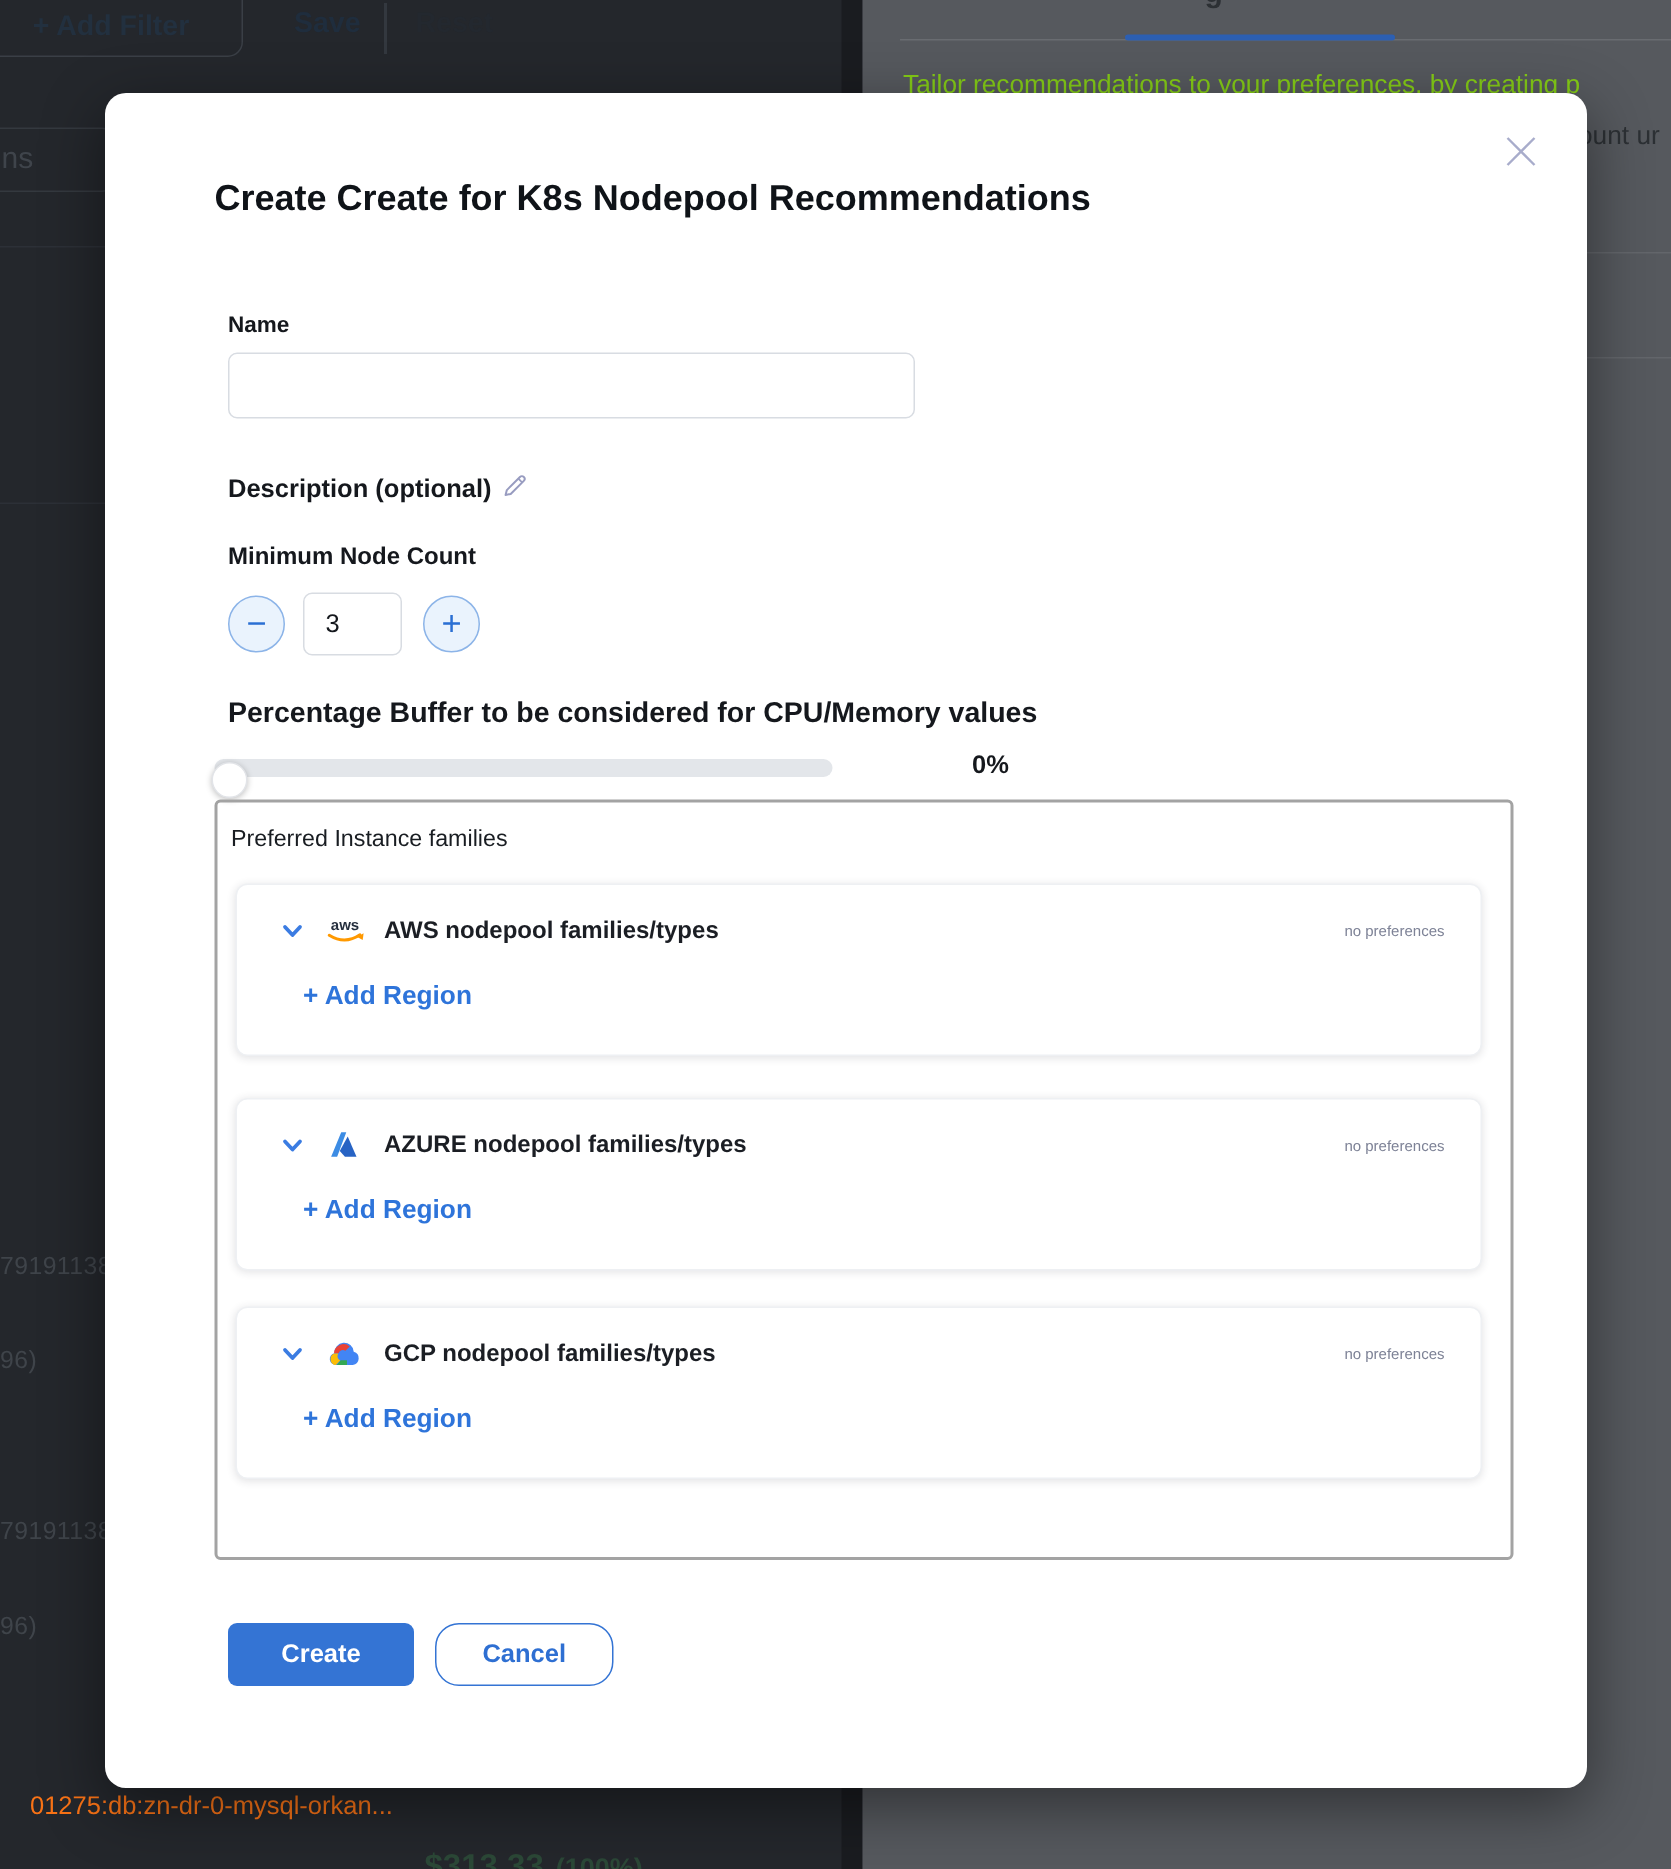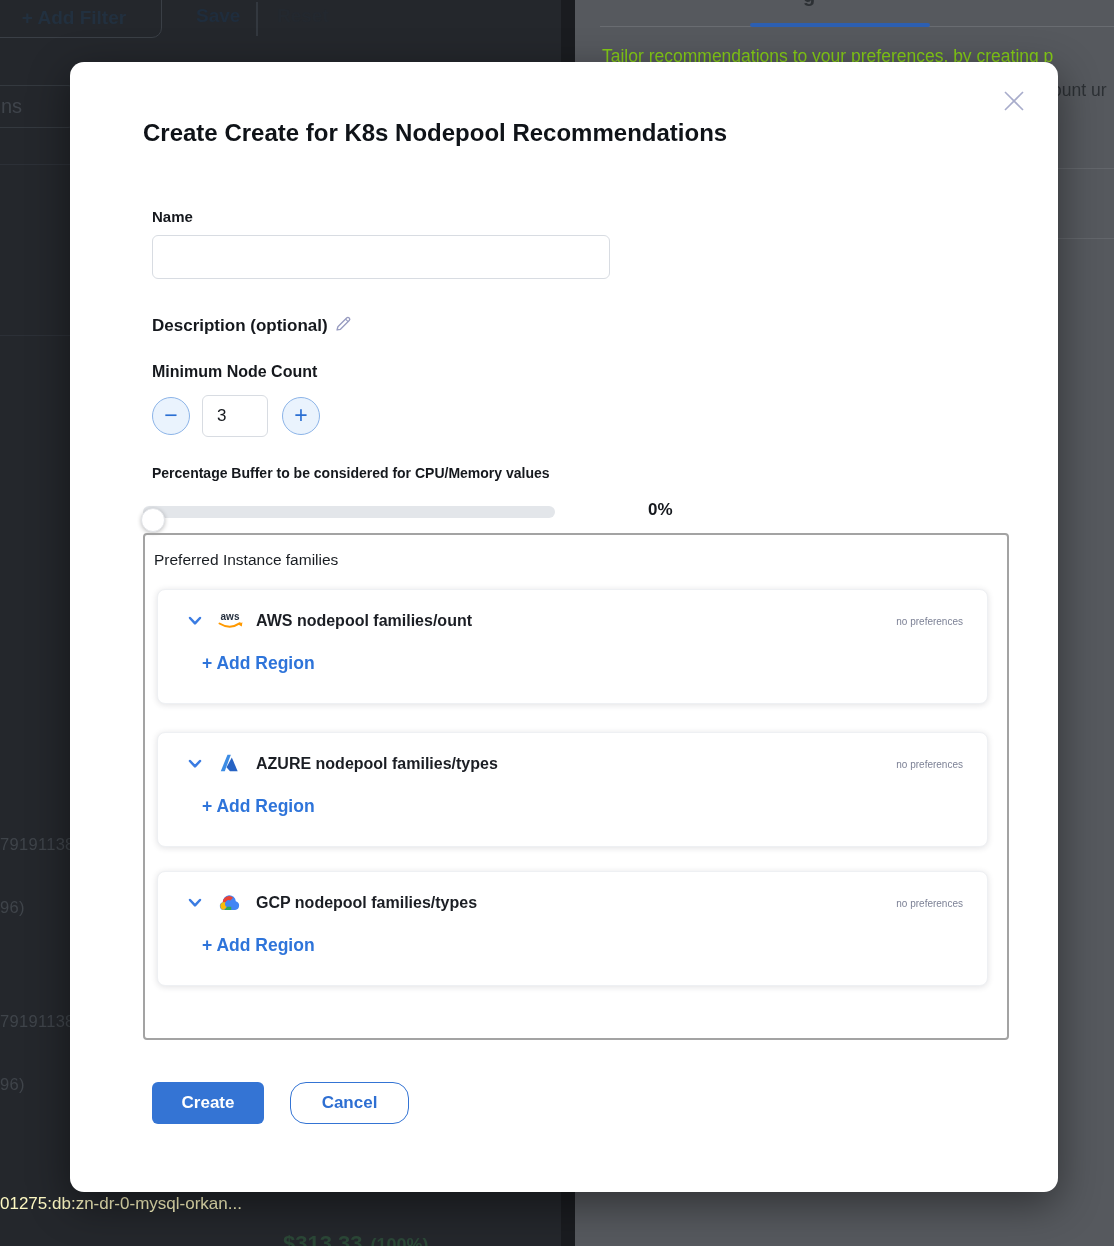--- a/index.html
+++ b/index.html
@@ -15,21 +15,21 @@
     padding-top:8px; color:#22303f; font-size:19px; font-weight:700; }
   .tb-save  { position:absolute; left:196px; top:5px; color:#1f2d3d; font-size:19px; font-weight:700; }
   .tb-sep   { position:absolute; left:256px; top:2px; width:2px; height:34px; background:#33383f; }
   .tb-reset { position:absolute; left:277px; top:5px; color:#23282f; font-size:19px; font-weight:700; }
   .ns-chip  { position:absolute; left:-20px; top:85px; width:96px; height:43px;
     border:1.5px solid #34393f; border-radius:8px; }
   .ns-chip span { position:absolute; left:20px; top:9px; color:#3f444b; font-size:20px; }
   .ghost-card { position:absolute; left:-32px; top:164px; width:130px; height:172px;
     border:1.5px solid #2c3037; border-radius:12px; }
   .frag { position:absolute; left:0; color:#3f444a; font-size:16.5px; letter-spacing:.3px; }
-  .frag-db { position:absolute; left:0; top:1194px; color:#fef9c3; font-size:17px; }
+  .frag-db { position:absolute; left:0; top:1194px; color:#f97316; font-size:17px;padding-left:20px; }
   .frag-price { position:absolute; left:283px; top:1231px; color:#2b4837; font-weight:700; white-space:nowrap; }
   .frag-price .p1 { font-size:22px; }
   .frag-price .p2 { font-size:18px; margin-left:8px; }
 
   
   .bg-right { position:absolute; left:575px; top:0; width:539px; height:1246px; background:#56595e; overflow:hidden; }
   .tab-g { position:absolute; left:228px; top:-16px; color:#2c3034; font-size:20px; font-weight:700; }
   .tab-hairline { position:absolute; left:25px; top:26px; width:514px; height:1px; background:#696c71; }
   .tab-underline { position:absolute; left:175px; top:23px; width:180px; height:4px; background:#2c5fb2; border-radius:2px; }
   .para-1 { position:absolute; left:27px; top:46px; color:#84cc16; font-size:17.5px; white-space:nowrap; }
@@ -50,41 +50,41 @@
   .desc-row { position:absolute; left:82px; top:252px; display:flex; align-items:center; gap:6px; }
   .desc-row .t { font-size:17px; font-weight:700; color:#15181d; }
 
   .lbl-mnc { left:82px; top:301px; font-size:16px; }
   .stepper { position:absolute; left:82px; top:333px; display:flex; align-items:center; }
   .step-btn { width:38px; height:38px; border-radius:50%; border:1.5px solid #8cb4e8; background:#eaf3fd;
     color:#2a6fd3; font-size:23px; line-height:34px; text-align:center; cursor:pointer; user-select:none; }
   .step-input { width:66px; height:42px; margin:0 14px 0 12px; border:1px solid #d8dce2; border-radius:6px;
     font-size:17px; color:#15181d; padding-left:14px; outline:none; }
 
-  .lbl-slider { left:82px; top:403px; font-size:14px; }
+  .lbl-slider { left:82px; top:403px; font-size:19px; }
   .slider-row { position:absolute; left:73px; top:436px; width:560px; height:28px; }
   .slider-track { position:absolute; left:0; top:8px; width:412px; height:12px; background:#e3e6ea; border-radius:6px; }
   .slider-knob { position:absolute; left:-2px; top:2px; width:24px; height:24px; border-radius:50%;
     background:#ffffff; border:1px solid #e2e4e8; box-shadow:0 1px 4px rgba(0,0,0,.25); cursor:pointer; }
   .slider-val { position:absolute; left:505px; top:2px; font-size:17px; font-weight:700; color:#15181d; }
 
   .red-box { position:absolute; left:73px; top:471px; width:866px; height:507px;
     border:2px solid #a3a3a3; border-radius:4px; }
   .pif-label { position:absolute; left:9px; top:16px; font-size:15.5px; font-weight:500; color:#191d22; }
 
   .card { position:absolute; left:12px; width:831px; height:115px; background:#fff;
     border:1px solid #eef0f3; border-radius:8px; box-shadow:0 1px 6px rgba(40,45,60,.14); }
   .card-head { position:absolute; left:27px; right:24px; top:17px; height:28px; display:flex; align-items:center; }
   .chev { width:20px; height:20px; margin-right:11px; cursor:pointer; flex:none; }
   .prov-ico { width:28px; height:26px; margin-right:12px; flex:none; }
   .prov-label { font-size:16px; font-weight:600; color:#1b1e24; }
   .prov-status { margin-left:auto; font-size:10px; color:#7d8296; }
   .add-region { position:absolute; left:44px; top:63px; font-size:17.5px; font-weight:700; color:#2e74da; cursor:pointer; }
 
-  .btn-create { position:absolute; left:82px; top:1020px; width:112px; height:42px; background:#3474d4;
+  .btn-create { position:absolute; left:82px; top:1020px; width:124px; height:42px; background:#3474d4;
     border:none; border-radius:6px; color:#ffffff; font-size:17px; font-weight:700; cursor:pointer;
     font-family:inherit; }
   .btn-cancel { position:absolute; left:220px; top:1020px; width:119px; height:42px; background:#ffffff;
     border:1.5px solid #3474d4; border-radius:16px; color:#2e6fd2; font-size:17px; font-weight:700; cursor:pointer;
     font-family:inherit; }
 </style>
 </head>
 <body>
 
 <div id="stage">
@@ -172,21 +172,21 @@
               <path d="M5 7 l5 5.4 5-5.4" fill="none" stroke="#3b7ce2" stroke-width="2.5" stroke-linecap="round" stroke-linejoin="round"></path>
             </svg>
           </span>
           <span class="prov-ico">
             <svg width="28" height="26" viewBox="0 0 28 24">
               <text x="14" y="11" font-size="10" font-weight="bold" text-anchor="middle" fill="#252f3e" font-family="Liberation Sans, sans-serif">aws</text>
               <path d="M3.5 14.5 Q14 21 24 14.2" fill="none" stroke="#ff9900" stroke-width="2" stroke-linecap="round"></path>
               <path d="M22.2 15.6 l4.2-2.4 -0.6 4.4 Z" fill="#ff9900"></path>
             </svg>
           </span>
-          <span class="prov-label">AWS nodepool families/ount</span>
+          <span class="prov-label">AWS nodepool families/types</span>
           <span class="prov-status">no preferences</span>
         </div>
         <div class="add-region">+ Add Region</div>
       </div>
 
       <div class="card" style="top:197px">
         <div class="card-head">
           <span class="chev">
             <svg width="20" height="20" viewBox="0 0 20 20">
               <path d="M5 7 l5 5.4 5-5.4" fill="none" stroke="#3b7ce2" stroke-width="2.5" stroke-linecap="round" stroke-linejoin="round"></path>

